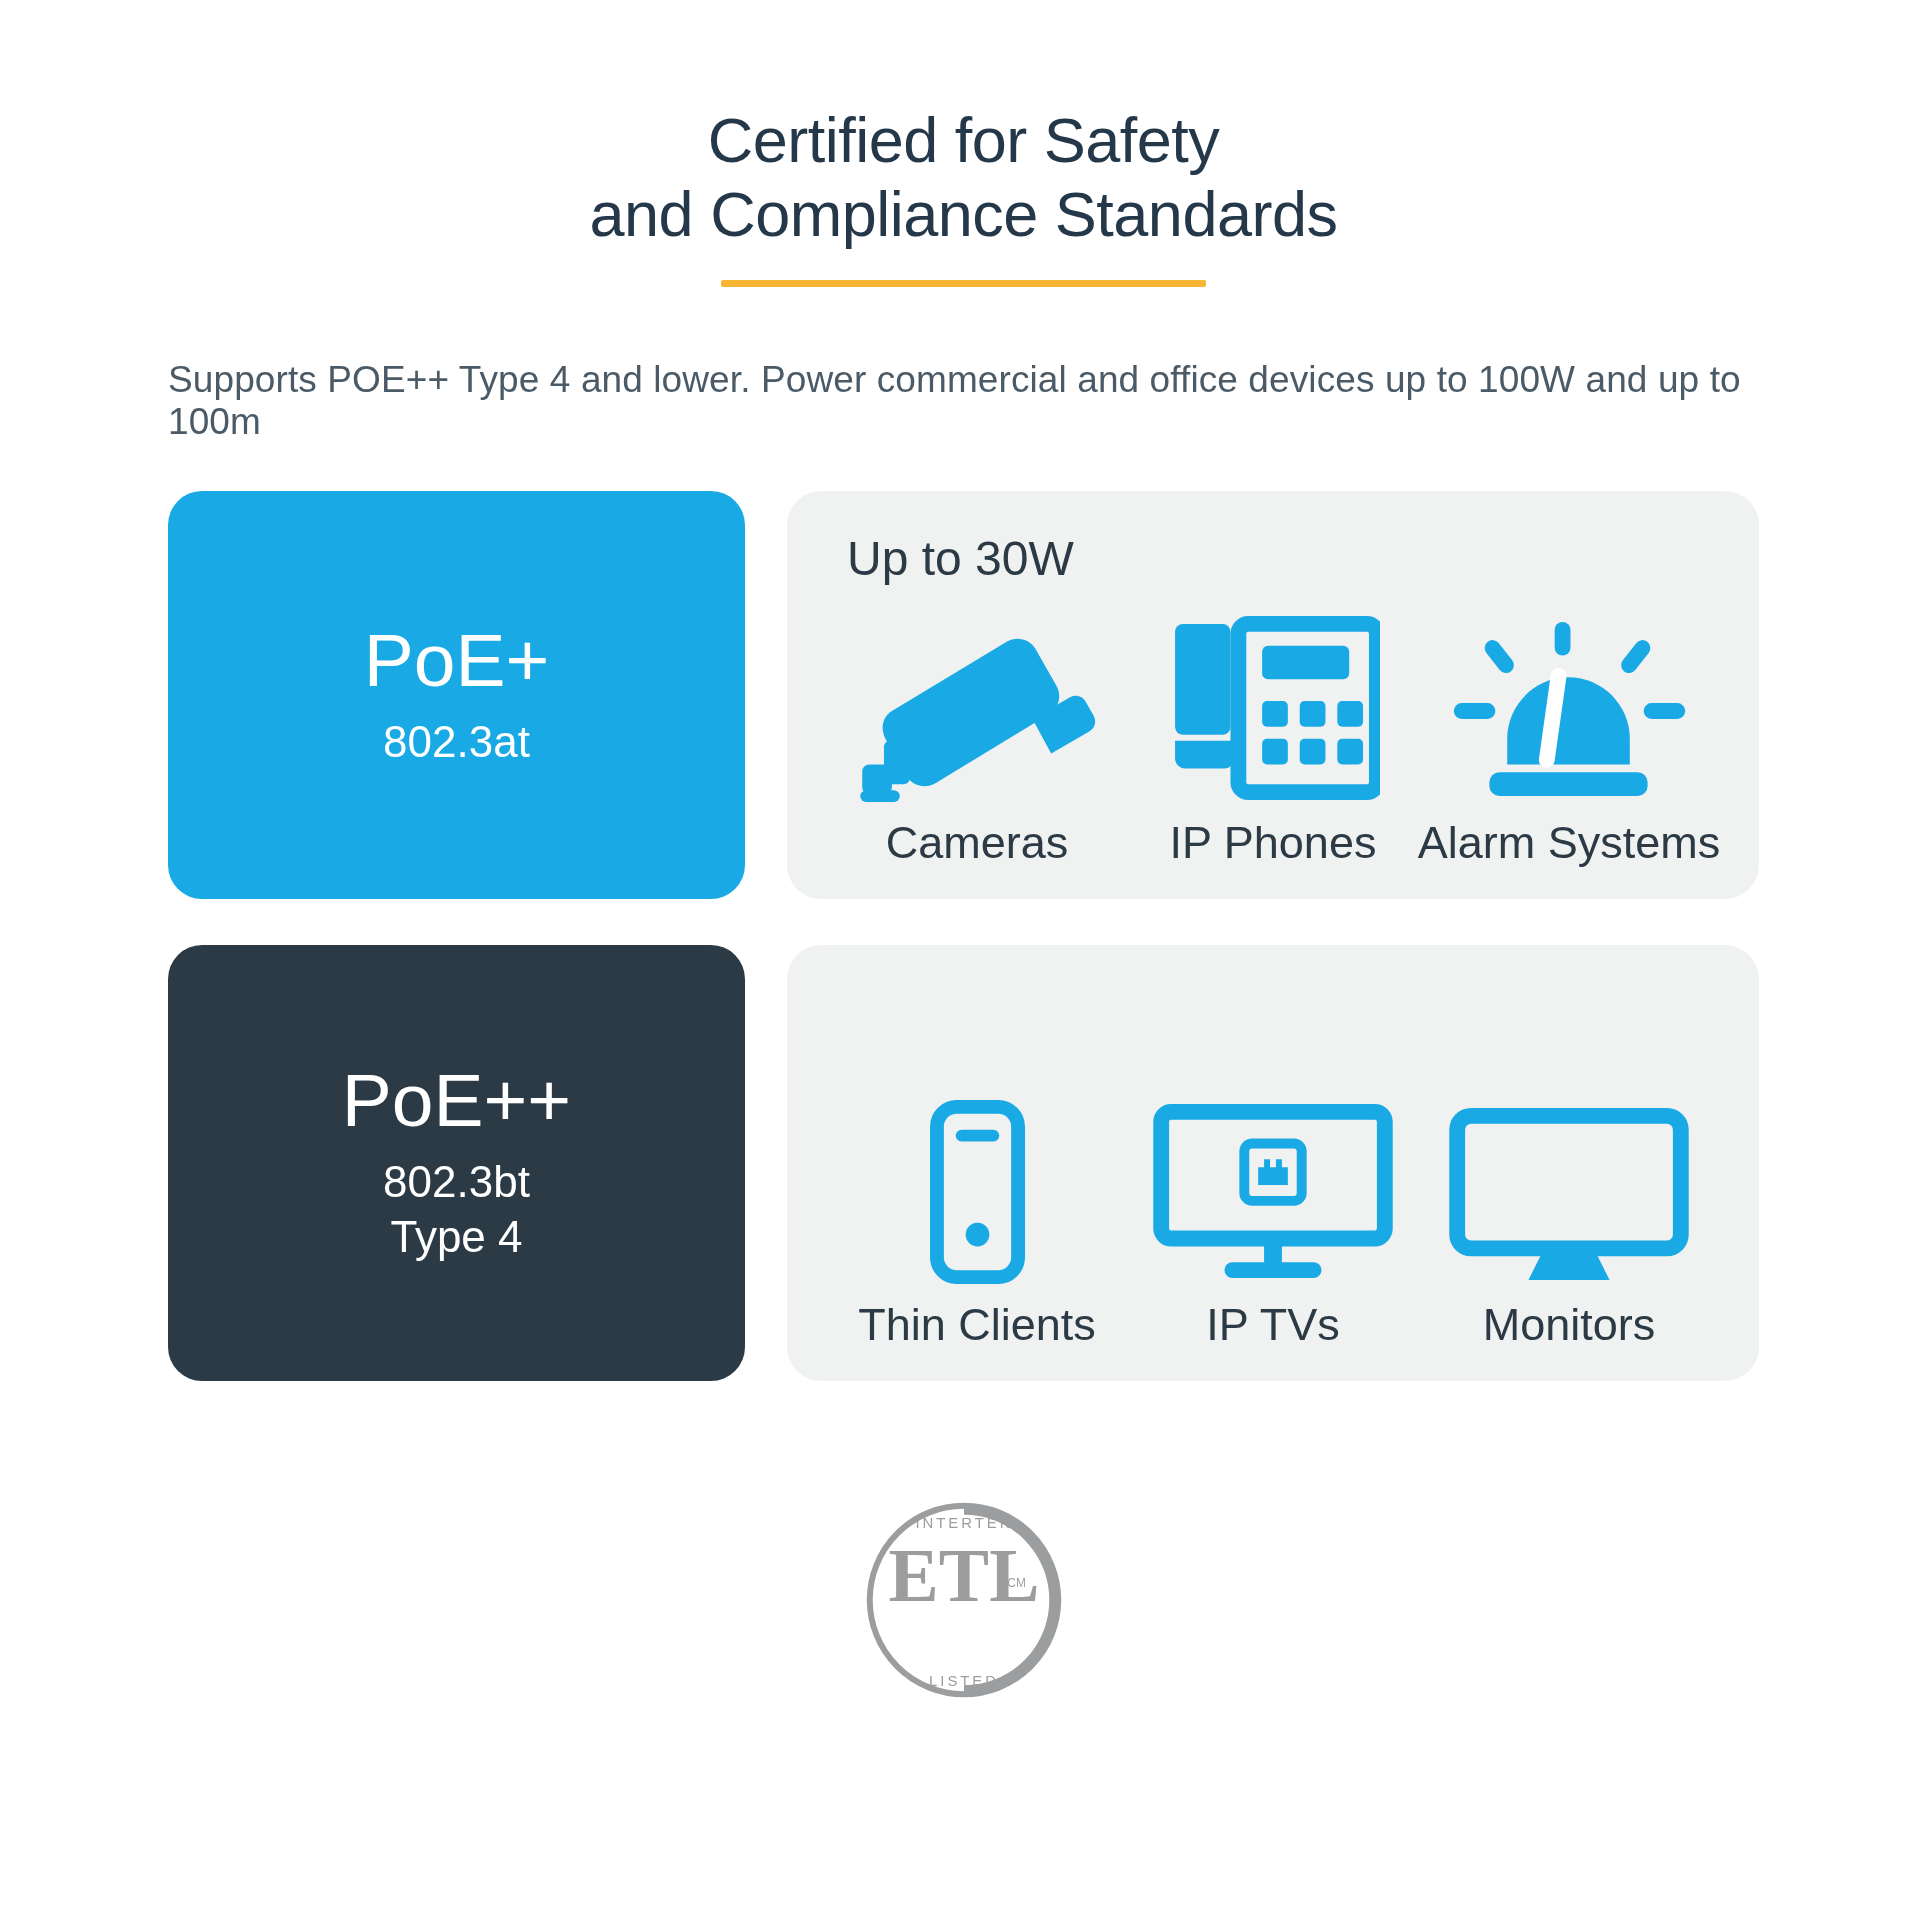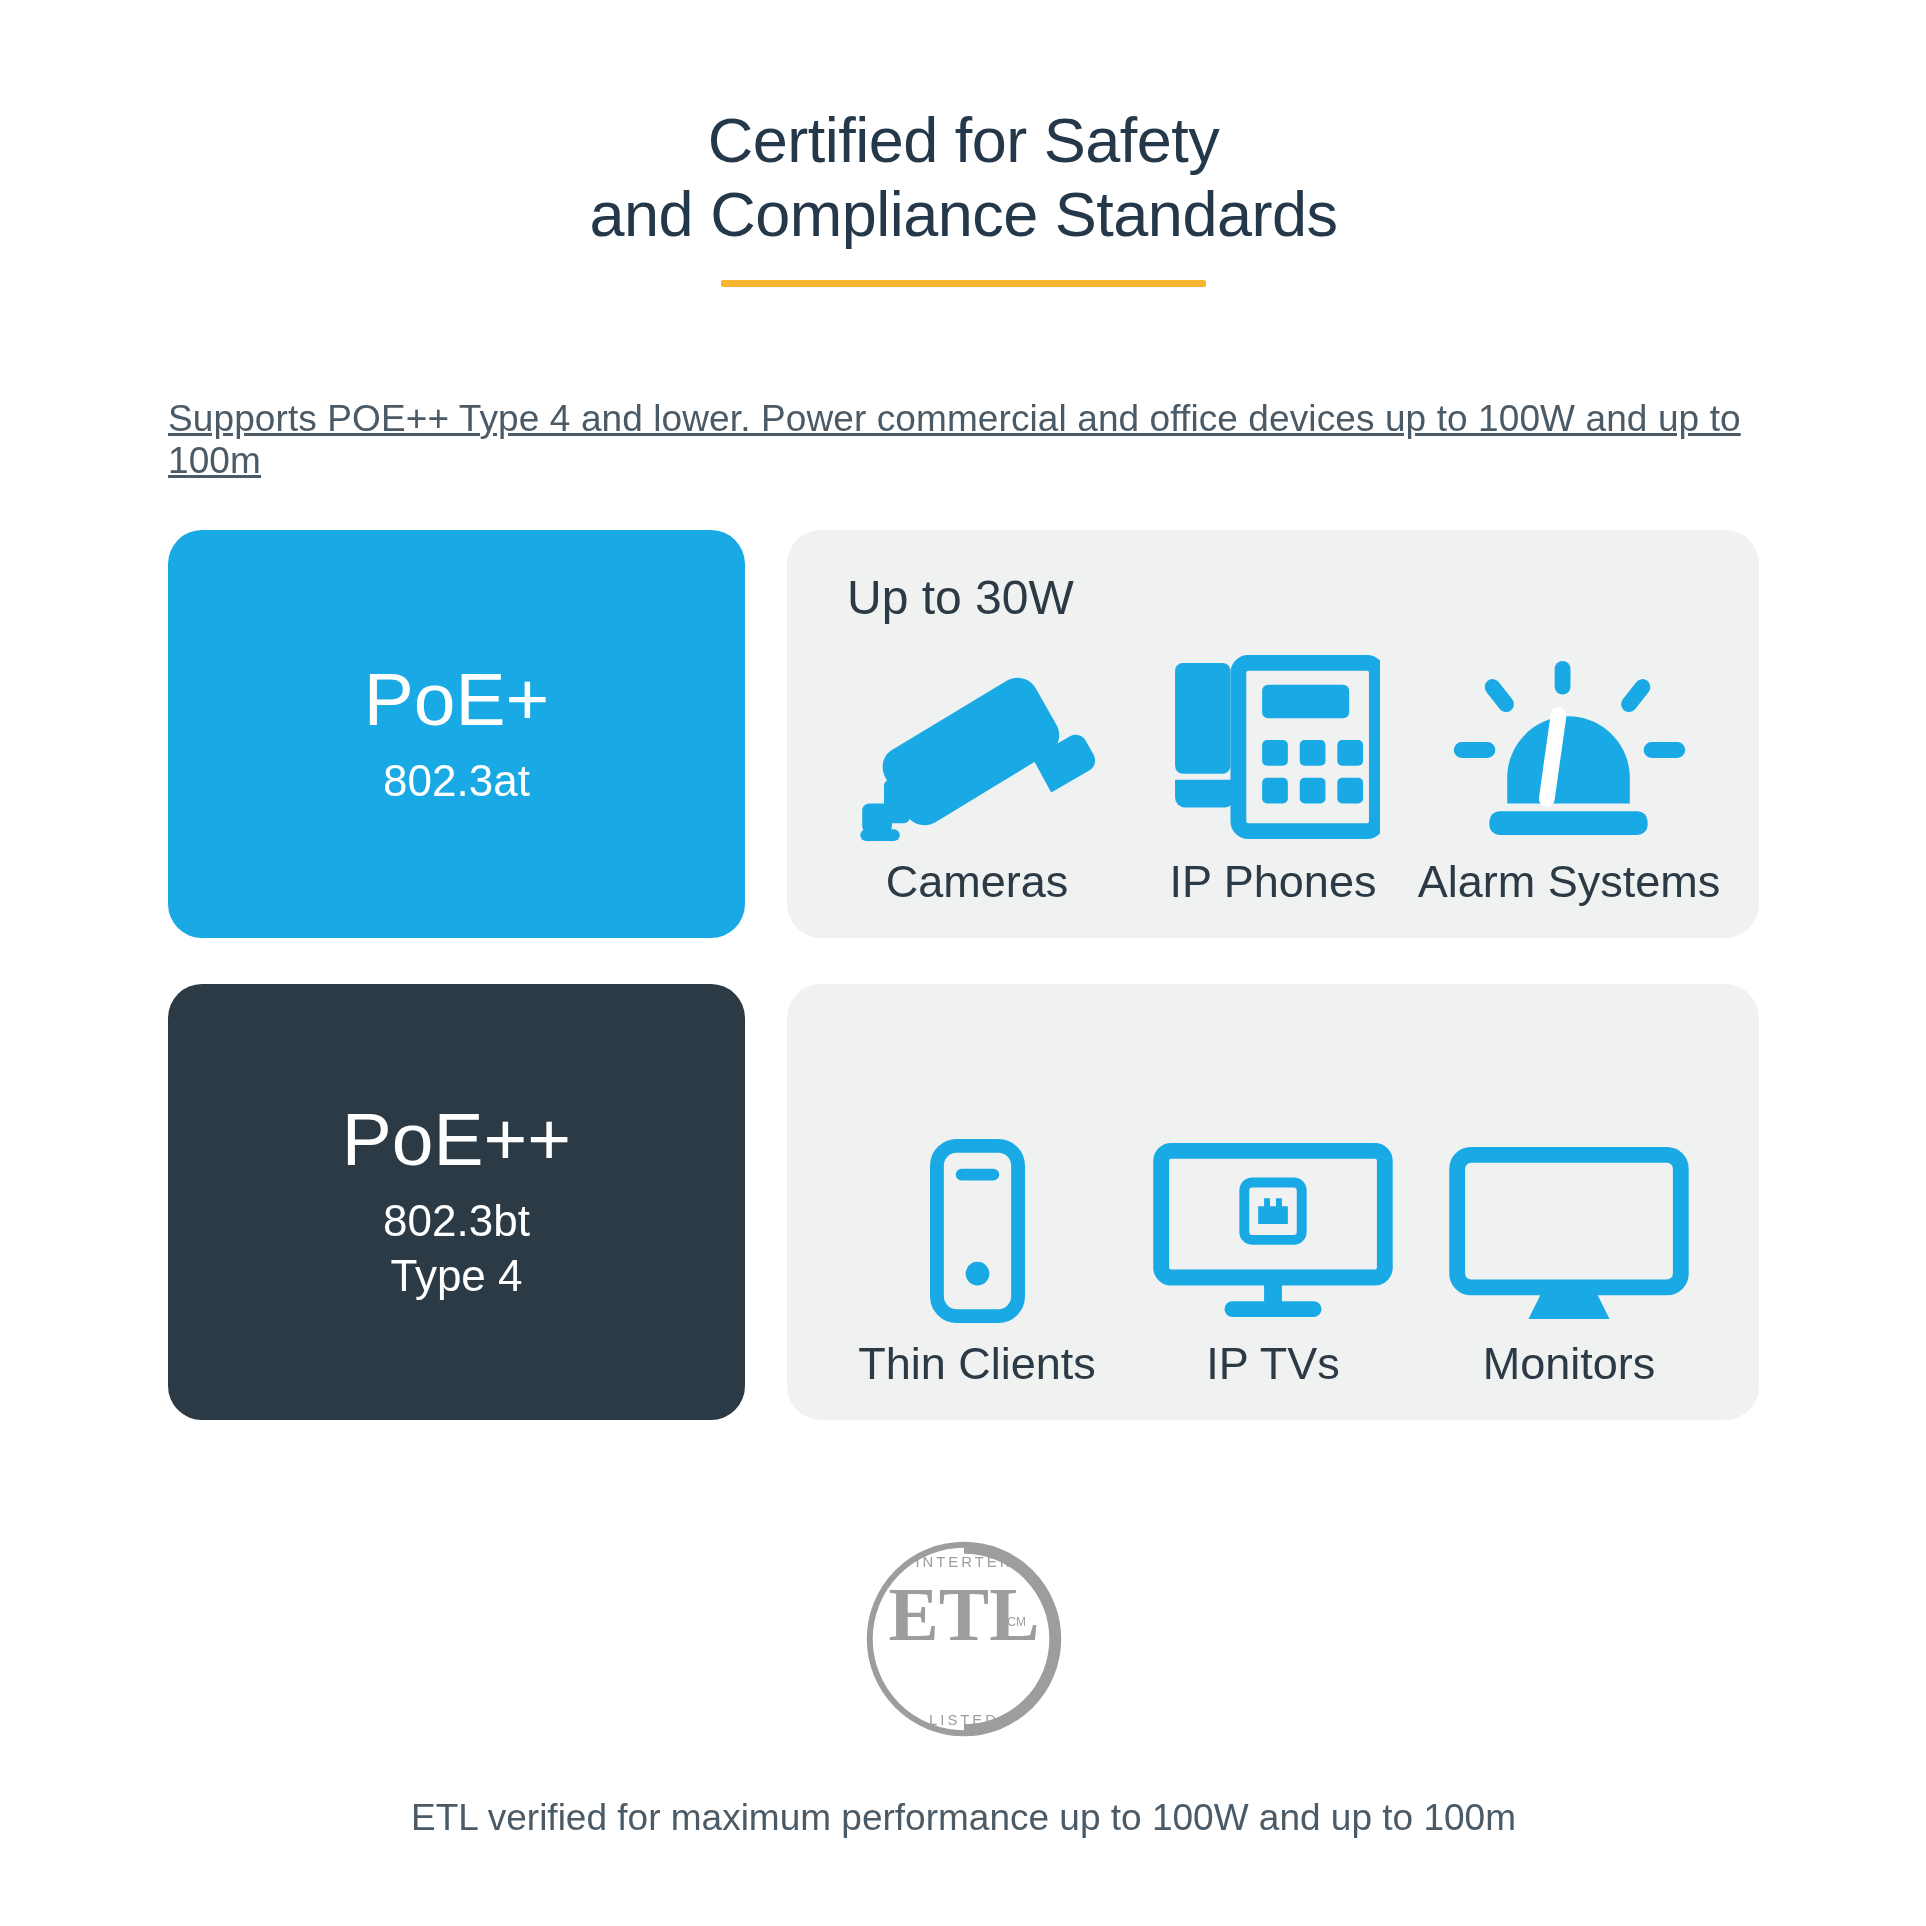--- a/index.html
+++ b/index.html
@@ -36,27 +36,26 @@
   .title-rule {
     width: 485px;
     height: 7px;
     background: #f6b532;
     margin: 28px auto 0;
     border-radius: 2px;
   }
 
   
   .subtitle {
-    margin-top: 111px;
+    margin-top: 72px;
     padding: 0 168px;
     font-size: 37px;
     color: #4a5a66;
     text-align: left;
     letter-spacing: 0.1px;
-    text-decoration: underline;
   }
 
   
   .rows {
     margin-top: 48px;
     padding: 0 168px;
     display: flex;
     flex-direction: column;
     gap: 46px;
   }
@@ -298,17 +297,16 @@
         <g fill="none" stroke="#9b9d9f" stroke-width="6">
           <circle cx="125" cy="125" r="95"></circle>
           <path d="M125 34 a91 91 0 0 1 0 182" stroke-width="10"></path>
         </g>
         <text x="125" y="126" text-anchor="middle" font-family="Liberation Serif, serif" font-size="76" font-weight="bold" fill="#9b9d9f">ETL</text>
         <text x="125" y="52" text-anchor="middle" font-family="Liberation Sans, sans-serif" font-size="15" letter-spacing="3" fill="#9b9d9f">INTERTEK</text>
         <text x="125" y="212" text-anchor="middle" font-family="Liberation Sans, sans-serif" font-size="15" letter-spacing="3" fill="#9b9d9f">LISTED</text>
         <text x="178" y="112" text-anchor="middle" font-family="Liberation Sans, sans-serif" font-size="12" fill="#9b9d9f">CM</text>
       </svg>
     </div>
-    <div class="footer-note">ETL verified for maximum performance up to 100W and up to 100m</div>
   </div>
 
 </div>
 
 
 </body></html>

